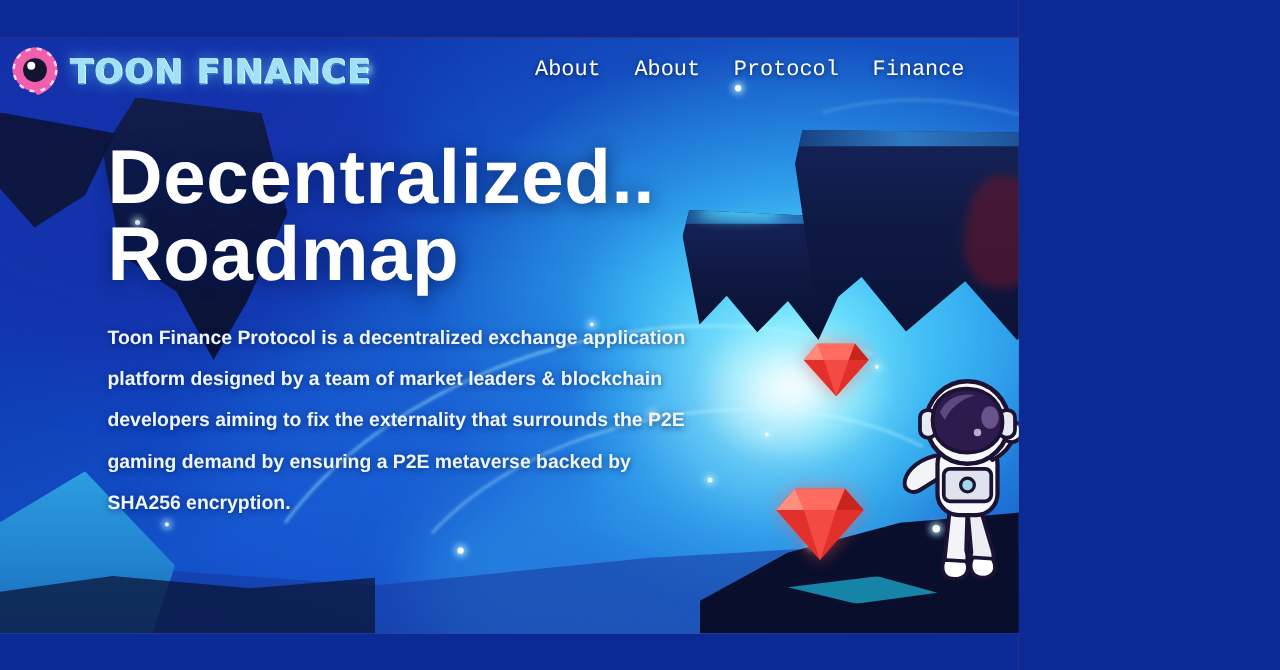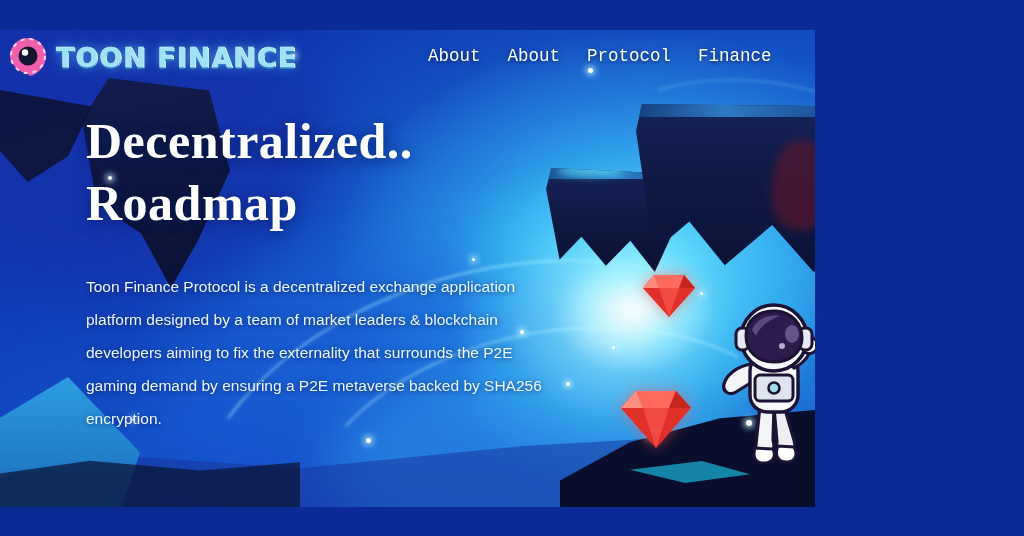--- a/index.html
+++ b/index.html
@@ -230,34 +230,35 @@
     display:flex; align-items:center; justify-content:center; gap:5px;
     font-size:15.5px; cursor:pointer;
     box-shadow:0 0 14px rgba(120,200,255,.65);
     font-family:"Liberation Sans", sans-serif;
   }
   .buy-btn .coins { font-size:15px; }
 
   
   #hero { position:absolute; left:86px; top:110px; width:520px; z-index:30; }
   .hero-title {
-    font-family:Liberation Serif, serif;
+    font-family:Liberation Sans, sans-serif;
     font-weight:bold;
-    font-size:50px; line-height:62px;
+    font-size:61px; line-height:62px;
     color:#ffffff; letter-spacing:.5px;
     text-shadow:0 2px 14px rgba(0,25,90,.75);
   }
   .hero-body {
-    margin-top:36px;
+    margin-top:20px;
     width:470px;
     color:#eef6ff;
     font-size:15.5px;
     line-height:33px;
     text-shadow:0 1px 5px rgba(0,25,90,.7);
     font-family:"Liberation Sans", sans-serif;
+    font-weight:bold;
   }
 </style>
 </head>
 <body>
 
 <div id="stage">
 
   <div id="scene">
 
     <div class="wisp w1"></div>

